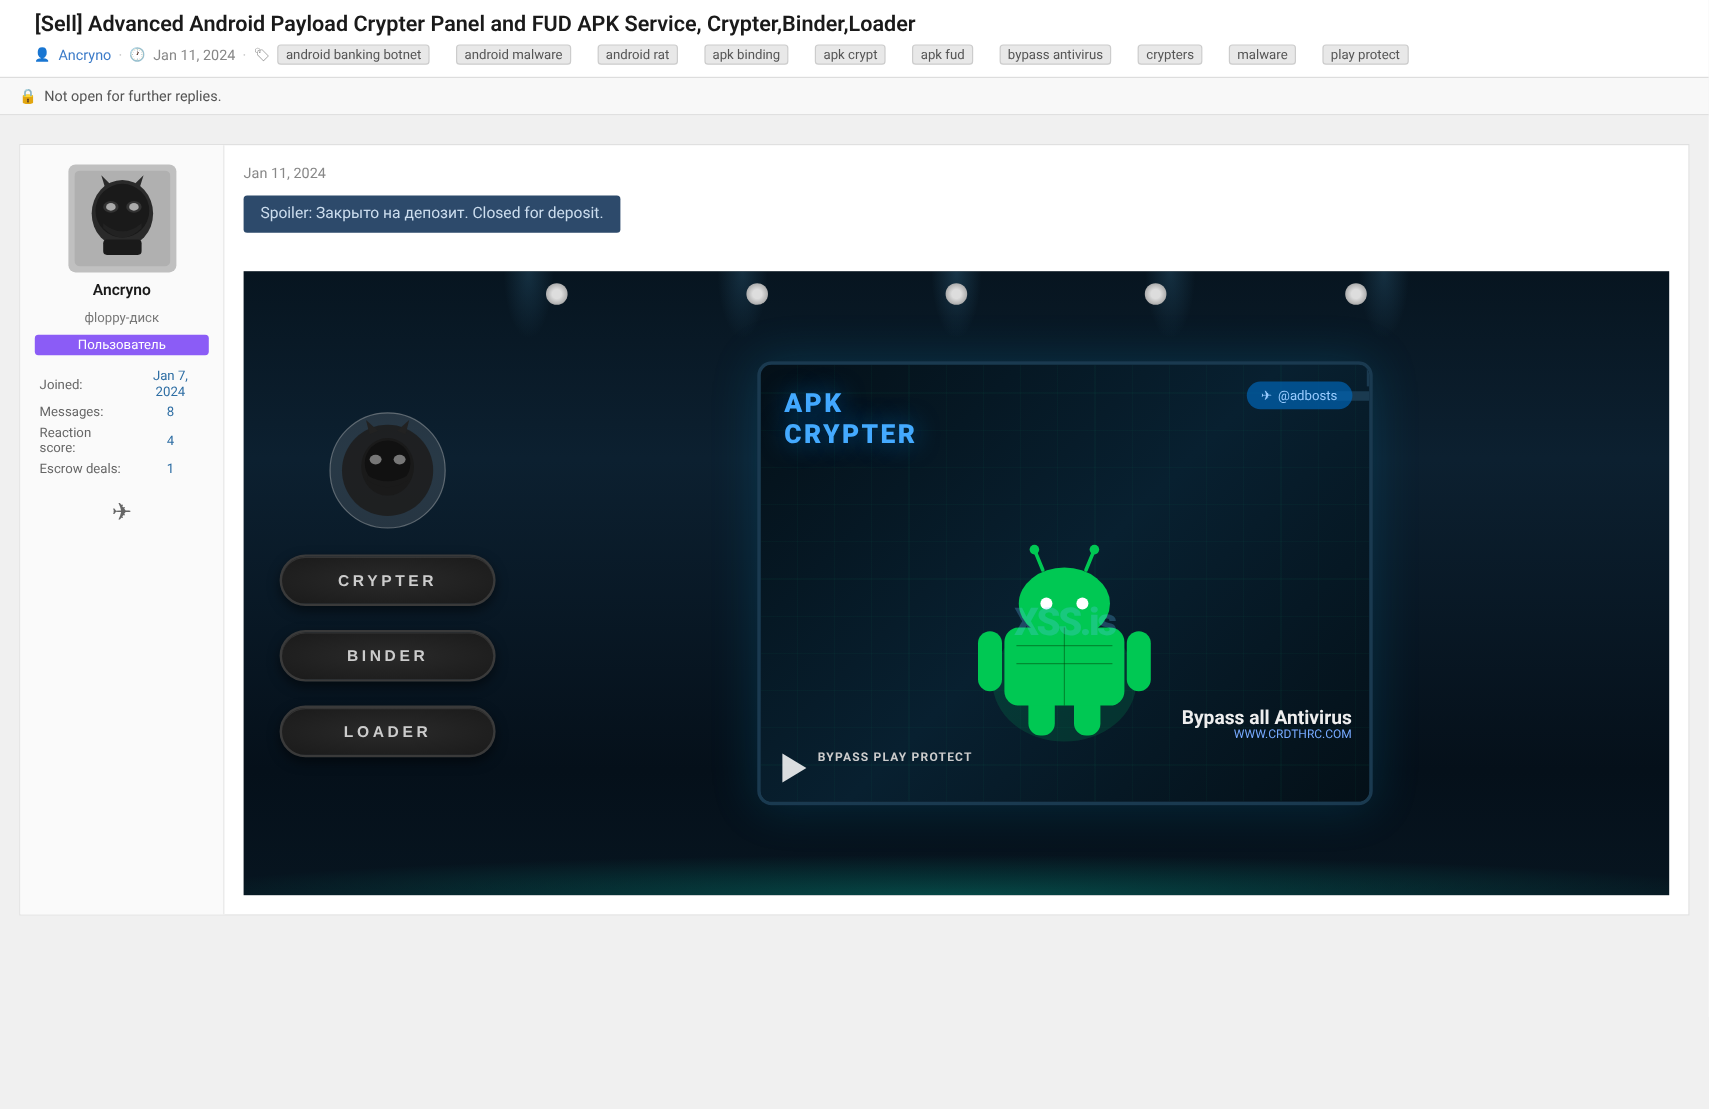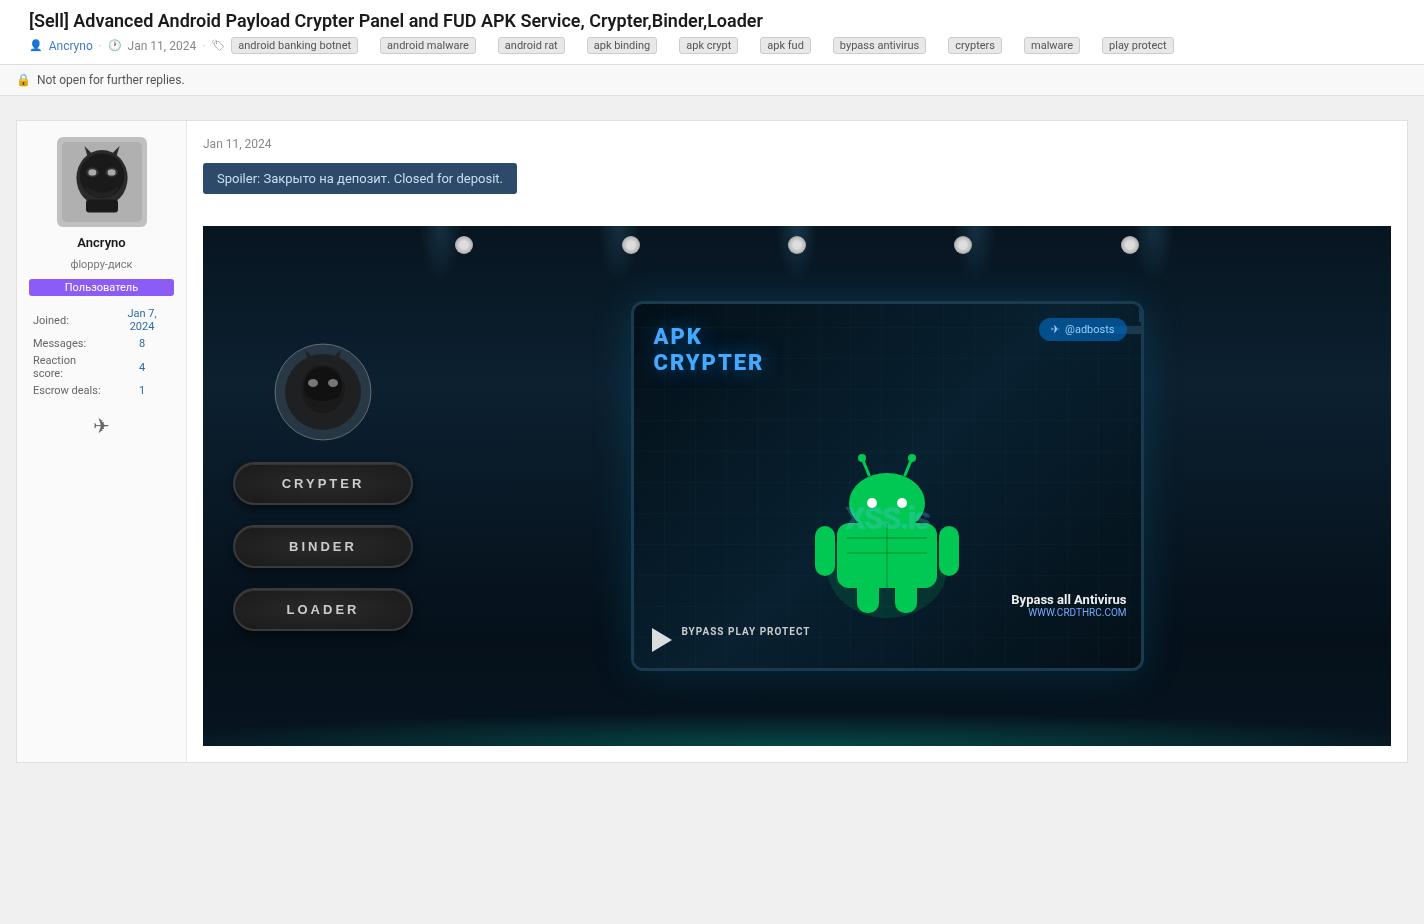--- a/index.html
+++ b/index.html
@@ -329,21 +329,21 @@
     }
 
     .bypass-text {
       position: absolute;
       bottom: 50px;
       right: 14px;
       z-index: 4;
       text-align: right;
     }
 
-    .bypass-text .main { color: #eee; font-size: 13px; font-weight: 700; }
+    .bypass-text .main { color: #eee; font-size: 16px; font-weight: 700; }
     .bypass-text .sub { color: #7af; font-size: 10px; }
 
     .play-badge {
       position: absolute;
       bottom: 14px;
       left: 14px;
       z-index: 4;
       display: flex;
       align-items: flex-start;
       gap: 6px;

